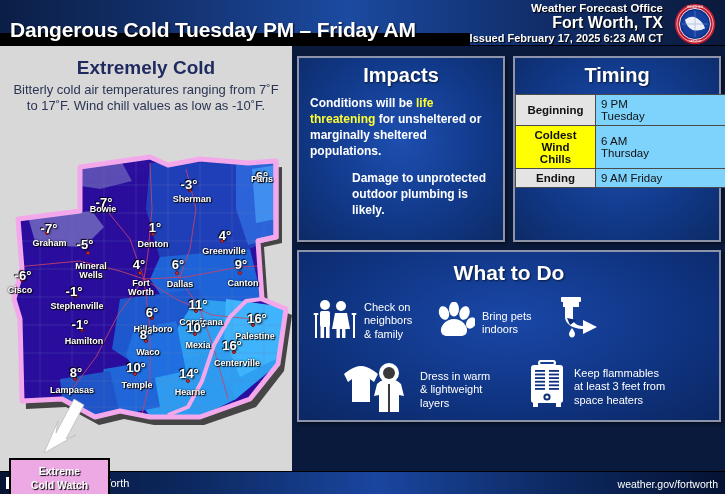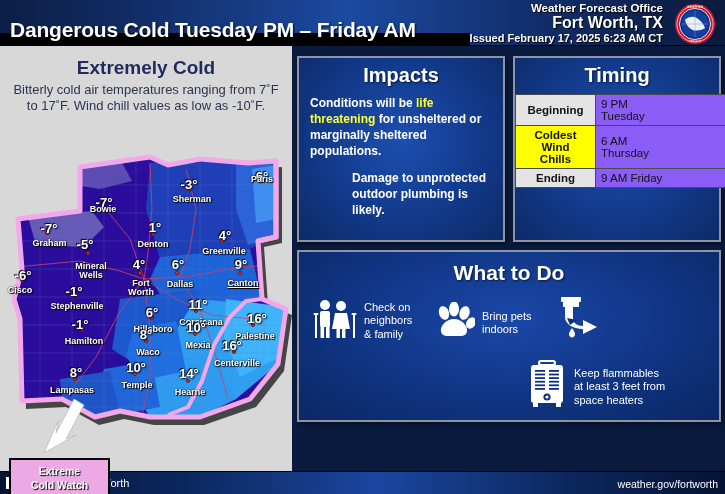--- a/index.html
+++ b/index.html
@@ -116,21 +116,21 @@
   .timing-table {
     margin: 7px auto 0 auto; width: 212px; border-collapse: collapse;
     background: #ffffff; border: 1px solid #3a3a3a;
   }
   .timing-table td {
     border: 1px solid #4a4a4a; padding: 3px 5px; font-size: 11.5px;
     color: #111; vertical-align: middle;
   }
   .tt-key { background: #e4e4e4; font-weight: bold; text-align: center; width: 80px; }
   .tt-key-hl { background: #ffff00; font-weight: bold; text-align: center; width: 80px; }
-  .tt-val { background: #8b5cf6; text-align: left; }
+  .tt-val { background: #7dd3fc; text-align: left; }
 
   
   .wtd-item { position: absolute; display: flex; align-items: center; }
   .wtd-icon { flex: 0 0 auto; margin-right: 7px; }
   .wtd-text { color: #ffffff; font-size: 11px; line-height: 1.2; white-space: pre-line; }
 
   
   .footer {
     position: absolute; left: 0; top: 471px; width: 725px; height: 23px;
     background: linear-gradient(90deg,#051233 0%, #0d2a63 28%, #1a46a0 52%, #0d2a63 76%, #051233 100%);
@@ -262,21 +262,21 @@
           <div class="temp-label" style="left: 85px; top: 88px;">-5°</div>
           <div class="city-label" style="left: 91px; top: 113px;">Mineral<br>Wells</div>
           <div class="city-dot" style="left: 177px; top: 124px;"></div>
           <div class="temp-label" style="left: 178px; top: 108px;">6°</div>
           <div class="city-label" style="left: 180px; top: 131px;">Dallas</div>
           <div class="city-dot" style="left: 140px; top: 124px;"></div>
           <div class="temp-label" style="left: 139px; top: 108px;">4°</div>
           <div class="city-label" style="left: 141px; top: 130px;">Fort<br>Worth</div>
           <div class="city-dot" style="left: 240px; top: 124px;"></div>
           <div class="temp-label" style="left: 241px; top: 108px;">9°</div>
-          <div class="city-label" style="left: 243px; top: 130px; text-decoration: underline;">Canton</div>
+          <div class="city-label" style="left: 243px; top: 130px;">Canton</div>
           <div class="city-dot" style="left: 22px; top: 131px;"></div>
           <div class="temp-label" style="left: 23px; top: 119px;">-6°</div>
           <div class="city-label" style="left: 20px; top: 137px;">Cisco</div>
           <div class="city-dot" style="left: 76px; top: 147px;"></div>
           <div class="temp-label" style="left: 74px; top: 135px;">-1°</div>
           <div class="city-label" style="left: 77px; top: 153px;">Stephenville</div>
           <div class="city-dot" style="left: 196px; top: 162px;"></div>
           <div class="temp-label" style="left: 198px; top: 148px;">11°</div>
           <div class="city-label" style="left: 201px; top: 169px;">Corsicana</div>
           <div class="city-dot" style="left: 152px; top: 169px;"></div>
@@ -388,20 +388,38 @@
         <svg width="44" height="44" viewBox="0 0 44 44">
           <path d="M6 3 L22 3 L22 11 L16 11 L16 22 C16 27 20 30 26 30 L26 24 L40 31 L26 38 L26 33
                    C16 33 8 28 8 21 L8 11 L6 11 Z" fill="#fff"></path>
           <rect x="4" y="1" width="20" height="5" rx="1" fill="#fff"></rect>
           <path d="M10 22 L20 24 L13 29 Z" fill="#0d2f7e"></path>
           <path d="M15 32 C15 32 12 36 12 38 C12 40 13.5 41.5 15 41.5 C16.5 41.5 18 40 18 38 C18 36 15 32 15 32 Z" fill="#fff"></path>
         </svg>
       </span>
     </div>
 
+    <div class="wtd-item" style="left:42px; top:110px; width:150px;">
+      <span class="wtd-icon">
+        <svg width="72" height="52" viewBox="0 0 72 52">
+          <path d="M3 12 C3 12 12 4 20 4 C28 4 37 12 37 12 L33 20 L29 17 L29 40 L11 40 L11 17 L7 20 Z" fill="#fff"></path>
+          <circle cx="48" cy="11" r="10" fill="#fff"></circle>
+          <circle cx="48" cy="11" r="6" fill="#3a3a3a"></circle>
+          <path d="M36 22 C40 18 44 17 48 17 C52 17 56 18 60 22 L63 34 L58 33 L58 50 L38 50 L38 33 L33 34 Z" fill="#fff"></path>
+          <rect x="47" y="22" width="2" height="28" fill="#3a3a3a"></rect>
+          <circle cx="48" cy="28" r="1.1" fill="#3a3a3a"></circle>
+          <circle cx="48" cy="34" r="1.1" fill="#3a3a3a"></circle>
+          <circle cx="48" cy="40" r="1.1" fill="#3a3a3a"></circle>
+          <circle cx="48" cy="46" r="1.1" fill="#3a3a3a"></circle>
+        </svg>
+      </span>
+      <span class="wtd-text">Dress in warm
+&amp; lightweight
+layers</span>
+    </div>
 
     <div class="wtd-item" style="left:228px; top:108px; width:200px;">
       <span class="wtd-icon">
         <svg width="40" height="50" viewBox="0 0 40 50">
           <rect x="12" y="1" width="16" height="4" rx="2" fill="none" stroke="#fff" stroke-width="2.2"></rect>
           <rect x="4" y="5" width="32" height="38" rx="3" fill="#fff"></rect>
           <g fill="#0d2f7e">
             <rect x="8" y="10" width="10" height="1.8"></rect>
               <rect x="8" y="13.6" width="10" height="1.8"></rect>
             <rect x="8" y="17.2" width="10" height="1.8"></rect>

